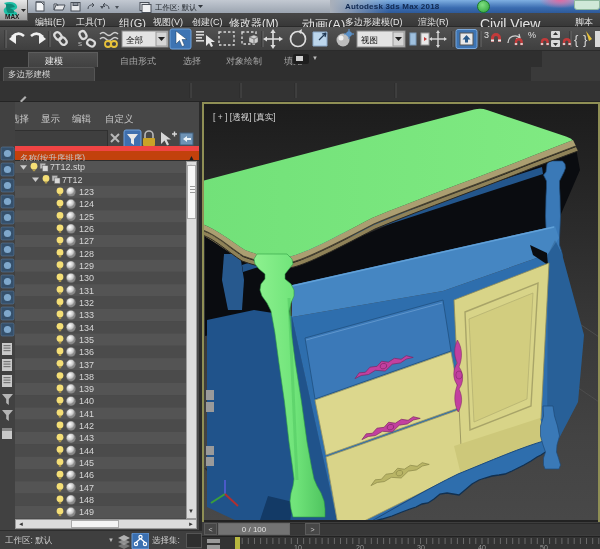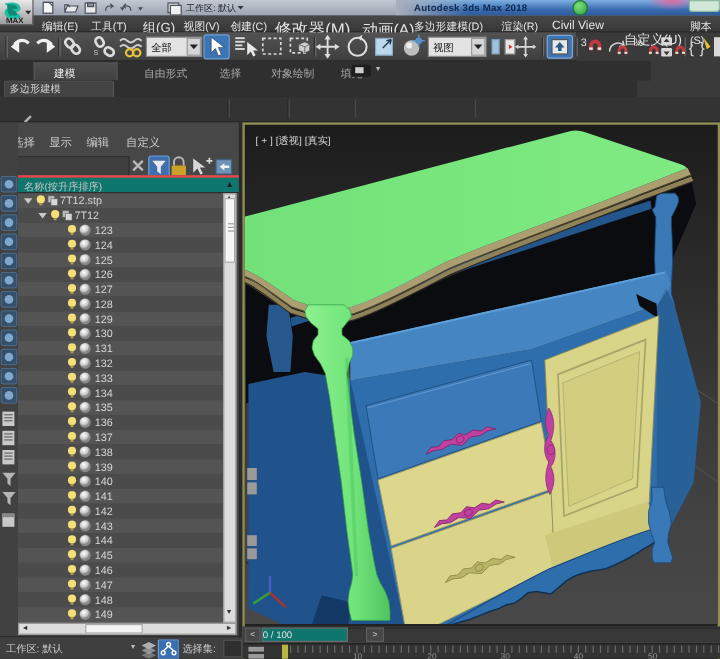--- a/index.html
+++ b/index.html
@@ -36,29 +36,29 @@
 <text x="5" y="19" font-size="6.5" font-weight="bold" fill="#1a1a1a" font-family="Liberation Sans">MAX</text>
 <path d="M21 9l2.5 3 2.5-3z" fill="#2a2a2a"></path>
 </svg>
   </div>
 <div class="abs" style="left:0;top:13px;width:600px;height:14px;background:linear-gradient(#474747,#383838);border-bottom:1px solid #2a2a2a">
     <div class="abs" style="left:35px;top:3px;font-size:9px;color:#e4e4e4">编辑(E)</div>
     <div class="abs" style="left:76px;top:3px;font-size:9px;color:#e4e4e4">工具(T)</div>
     <div class="abs" style="left:119px;top:3px;font-size:11px;color:#e4e4e4">组(G)</div>
     <div class="abs" style="left:153px;top:3px;font-size:9px;color:#e4e4e4">视图(V)</div>
     <div class="abs" style="left:192px;top:3px;font-size:9px;color:#e4e4e4">创建(C)</div>
-    <div class="abs" style="left:229px;top:3px;font-size:14px;color:#e4e4e4">修改器(M)</div>
+    <div class="abs" style="left:229px;top:3px;font-size:11px;color:#e4e4e4">修改器(M)</div>
     <div class="abs" style="left:302px;top:3px;font-size:13px;color:#e4e4e4">动画(A)</div>
     <div class="abs" style="left:345px;top:3px;font-size:9px;color:#e4e4e4">多边形建模(D)</div>
     <div class="abs" style="left:418px;top:3px;font-size:9px;color:#e4e4e4">渲染(R)</div>
-    <div class="abs" style="left:460px;top:3px;font-size:10px;color:#e4e4e4">Civil View</div>
+    <div class="abs" style="left:480px;top:3px;font-size:14px;color:#e4e4e4">Civil View</div>
     <div class="abs" style="left:520px;top:13px;font-size:11px;color:#e4e4e4">自定义(U)</div>
     <div class="abs" style="left:575px;top:3px;font-size:9px;color:#e4e4e4">脚本(S)</div>
   </div>
-<div class="abs" style="left:0;top:27px;width:480px;height:24px;background:linear-gradient(#525252,#3f3f3f);border-bottom:1px solid #2b2b2b">
+<div class="abs" style="left:0;top:27px;width:600px;height:24px;background:linear-gradient(#525252,#3f3f3f);border-bottom:1px solid #2b2b2b">
 <svg class="abs" width="600" height="24" viewBox="0 0 600 24">
  <g stroke="#2e2e2e">
         <line x1="5" y1="3" x2="5" y2="21"></line>
         <line x1="49" y1="4" x2="49" y2="20"></line>
         <line x1="262" y1="4" x2="262" y2="20"></line>
         <line x1="452" y1="4" x2="452" y2="20"></line>
         <line x1="480" y1="4" x2="480" y2="20"></line>
         <line x1="570" y1="4" x2="570" y2="20"></line>
       </g>
  <g stroke="#6a6a6a">
@@ -225,21 +225,21 @@
 <path d="M3 6 l8 8 m0 -8 l-8 8" stroke="#b8b8b8" stroke-width="2"></path>
 <rect x="16" y="2" width="17" height="18" rx="2" fill="#3f6fae" stroke="#6f9fd8"></rect>
 <path d="M19 6 h11 l-4 5 v6 l-3 -2 v-4 z" fill="#e8e8e8"></path>
 <path d="M37 10 v-3 a4 4 0 0 1 8 0 v3" fill="none" stroke="#b8b8b8" stroke-width="1.6"></path>
 <rect x="35" y="10" width="12" height="8" rx="1" fill="#c9a227"></rect>
 <path d="M53 4 l0 12 3.5-3.5 2.5 5 2-1 -2.5-5 4.5 0 z" fill="#d8d8d8"></path>
 <path d="M64 6 h5 m-2.5 -2.5 v5" stroke="#d8d8d8" stroke-width="1.4"></path>
 <rect x="72" y="5" width="13" height="12" fill="#6f93b5" stroke="#42617e"></rect>
 <path d="M75 11 l4 -3 v2 h4 v2 h-4 v2 z" fill="#eaf2f8"></path>
 </svg>
-    <div class="abs" style="left:15px;top:44px;width:184px;height:15px;background:#0f766e;border-top:2px solid #ef4444;border-bottom:1px solid #2d2d2d">
+    <div class="abs" style="left:15px;top:44px;width:184px;height:15px;background:#c2410c;border-top:5px solid #ef4444;border-bottom:1px solid #2d2d2d">
       <div class="abs" style="left:5px;top:2px;font-size:8.5px;color:#c6c6c6">名称(按升序排序)</div>
       <div class="abs" style="left:173px;top:3px;font-size:7px;color:#1e1e1e">▲</div>
     </div>
     <svg class="abs" style="left:15px;top:59px" width="171" height="358" viewBox="0 0 171 358">
       <defs>
         <radialGradient id="ball" cx="38%" cy="32%">
           <stop offset="0%" stop-color="#ffffff"></stop>
           <stop offset="70%" stop-color="#c9c9c9"></stop>
           <stop offset="100%" stop-color="#8a8a8a"></stop>
         </radialGradient>
@@ -529,21 +529,21 @@
         <rect x="204" y="400" width="8" height="10"></rect>
         <rect x="204" y="444" width="8" height="9"></rect>
         <rect x="204" y="455" width="8" height="9"></rect>
       </g>
     </svg>
     <div class="abs" style="left:9px;top:8px;font-size:8.5px;color:#d4d4d4">[ + ] [透视] [真实]</div>
   </div>
 <div class="abs" style="left:202px;top:522px;width:398px;height:14px;background:#3d3d3d">
 <div class="abs" style="left:2px;top:1px;width:13px;height:12px;background:#474747;border:1px solid #5c5c5c;color:#ccc;font-size:7px;text-align:center;line-height:11px">&lt;</div>
 <div class="abs" style="left:16px;top:1px;width:382px;height:12px;background:#383838;border-top:1px solid #2a2a2a"></div>
-<div class="abs" style="left:16px;top:1px;width:72px;height:12px;background:#0f766e;border:1px solid #6a6a6a;color:#e0e0e0;font-size:8px;text-align:left;line-height:11px">0 / 100</div>
+<div class="abs" style="left:16px;top:1px;width:72px;height:12px;background:#737373;border:1px solid #6a6a6a;color:#e0e0e0;font-size:8px;text-align:center;line-height:11px">0 / 100</div>
 <div class="abs" style="left:103px;top:1px;width:15px;height:12px;background:#474747;border:1px solid #5c5c5c;color:#ccc;font-size:7px;text-align:center;line-height:11px">&gt;</div>
 </div>
 <div class="abs" style="left:202px;top:536px;width:398px;height:13px;background:#333;border-top:1px solid #222">
 <svg class="abs" width="398" height="13">
       <g stroke="#6a6a6a" stroke-width="1">
         <line x1="34.0" y1="1" x2="34.0" y2="7"></line>
         <line x1="40.2" y1="1" x2="40.2" y2="7"></line>
         <line x1="46.3" y1="1" x2="46.3" y2="7"></line>
         <line x1="52.5" y1="1" x2="52.5" y2="7"></line>
         <line x1="58.6" y1="1" x2="58.6" y2="7"></line>

